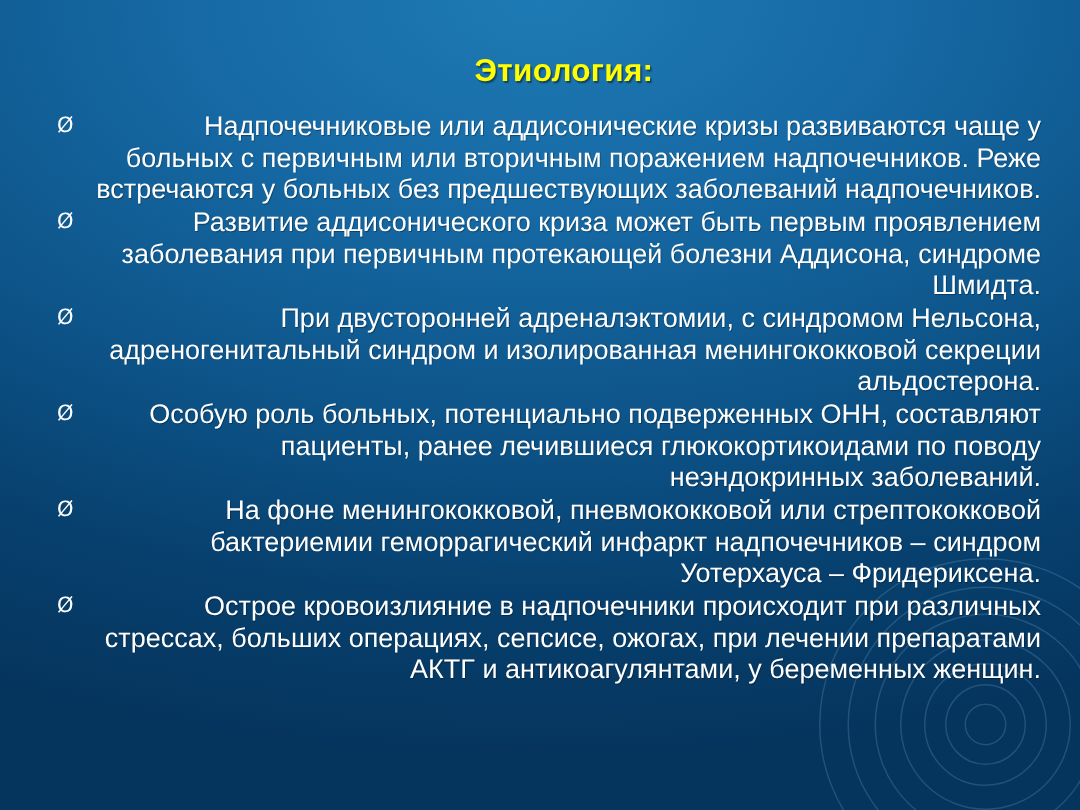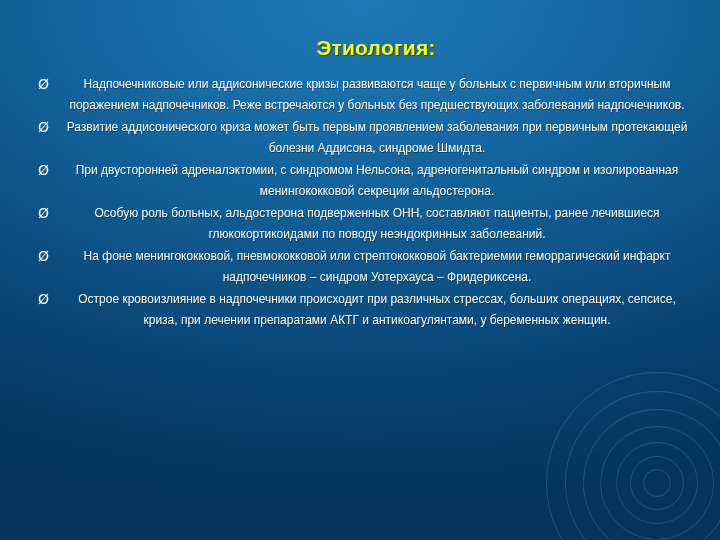--- a/index.html
+++ b/index.html
@@ -77,23 +77,23 @@
     font-family: "DejaVu Sans", sans-serif;
     font-size: 14px;
     line-height: 21px;
     text-align: left;
     padding-left: 4px;
     box-sizing: border-box;
   }
   .btext {
     flex: 1 1 auto;
     color: #ffffff;
-    font-size: 12px;
+    font-size: 18px;
     line-height: 21px;
-    text-align: center;
+    text-align: right;
     text-shadow: 0.5px 0.5px 0.5px rgba(0,0,0,0.35);
   }
 </style>
 </head>
 <body>
 
 <div class="slide">
 
   <div class="rings">
     <span class="r1"></span>
@@ -119,27 +119,27 @@
       <span class="btext">Развитие аддисонического криза может быть первым проявлением заболевания при первичным протекающей болезни Аддисона, синдроме Шмидта.</span>
     </div>
 
     <div class="bullet-row">
       <span class="marker">Ø</span>
       <span class="btext">При двусторонней адреналэктомии, с синдромом Нельсона, адреногенитальный синдром и изолированная менингококковой секреции альдостерона.</span>
     </div>
 
     <div class="bullet-row">
       <span class="marker">Ø</span>
-      <span class="btext">Особую роль больных, альдостерона подверженных ОНН, составляют пациенты, ранее лечившиеся глюкокортикоидами по поводу неэндокринных заболеваний.</span>
+      <span class="btext">Особую роль больных, потенциально подверженных ОНН, составляют пациенты, ранее лечившиеся глюкокортикоидами по поводу неэндокринных заболеваний.</span>
     </div>
 
     <div class="bullet-row">
       <span class="marker">Ø</span>
       <span class="btext">На фоне менингококковой, пневмококковой или стрептококковой бактериемии геморрагический инфаркт надпочечников – синдром Уотерхауса – Фридериксена.</span>
     </div>
 
     <div class="bullet-row">
       <span class="marker">Ø</span>
-      <span class="btext">Острое кровоизлияние в надпочечники происходит при различных стрессах, больших операциях, сепсисе, криза, при лечении препаратами АКТГ и антикоагулянтами, у беременных женщин.</span>
+      <span class="btext">Острое кровоизлияние в надпочечники происходит при различных стрессах, больших операциях, сепсисе, ожогах, при лечении препаратами АКТГ и антикоагулянтами, у беременных женщин.</span>
     </div>
 
   </div>
 </div>
 
 </body></html>

